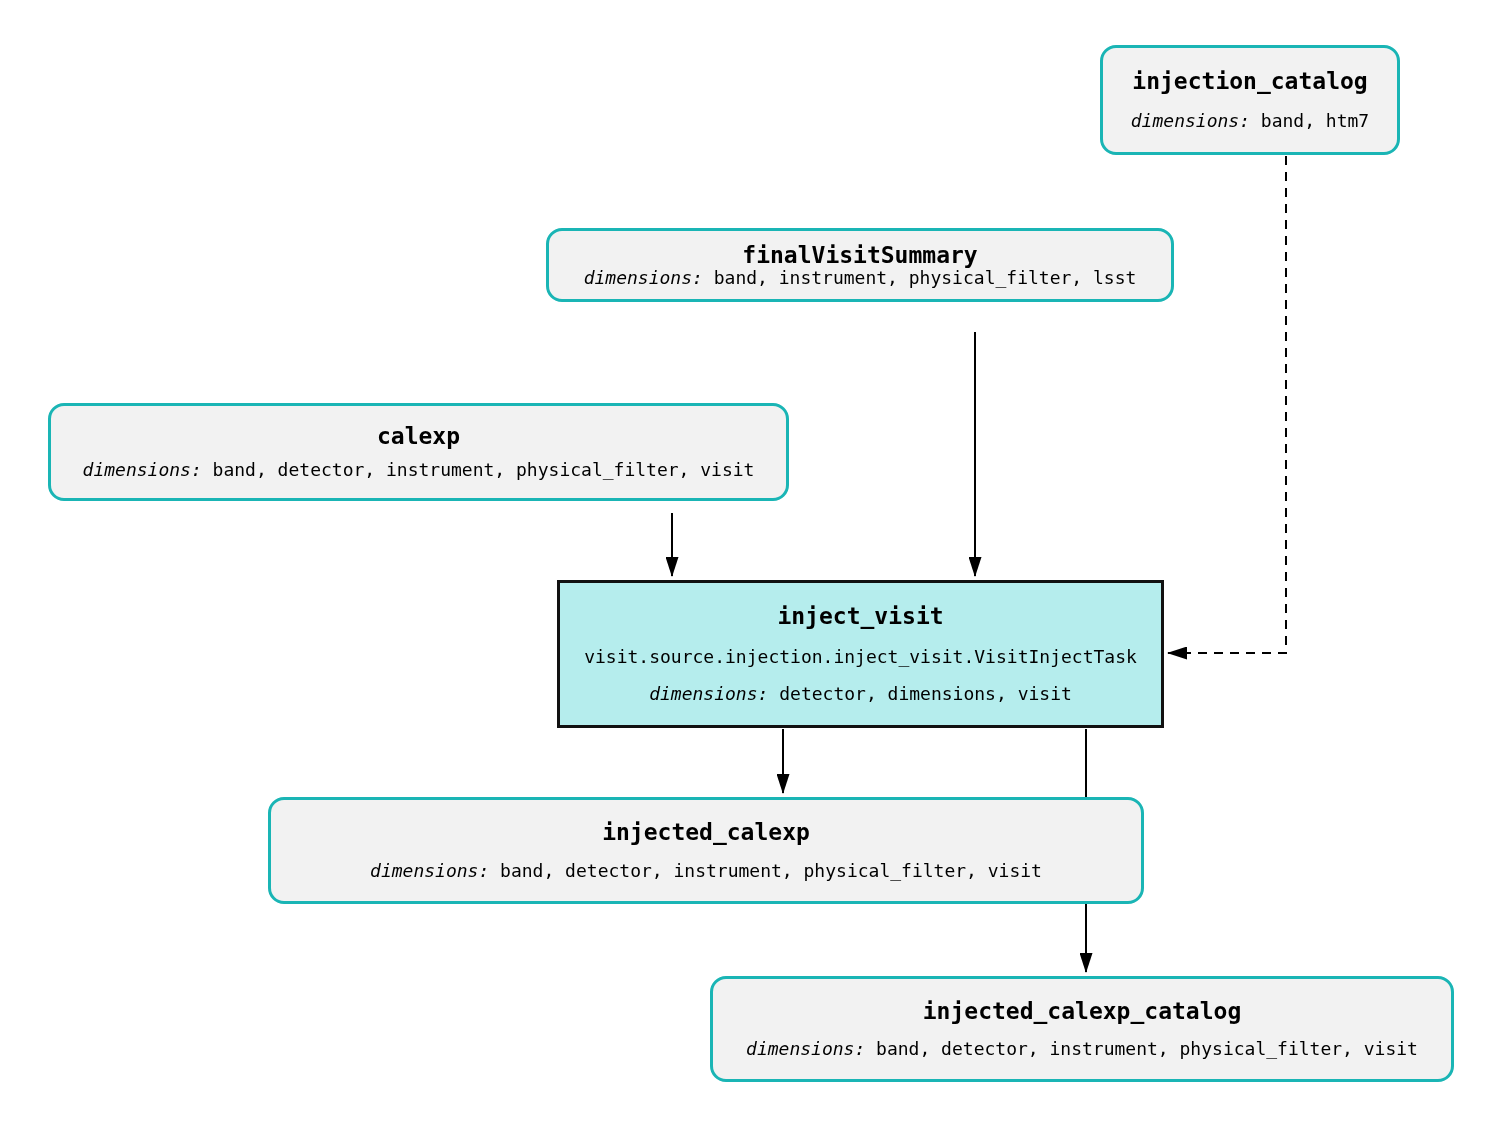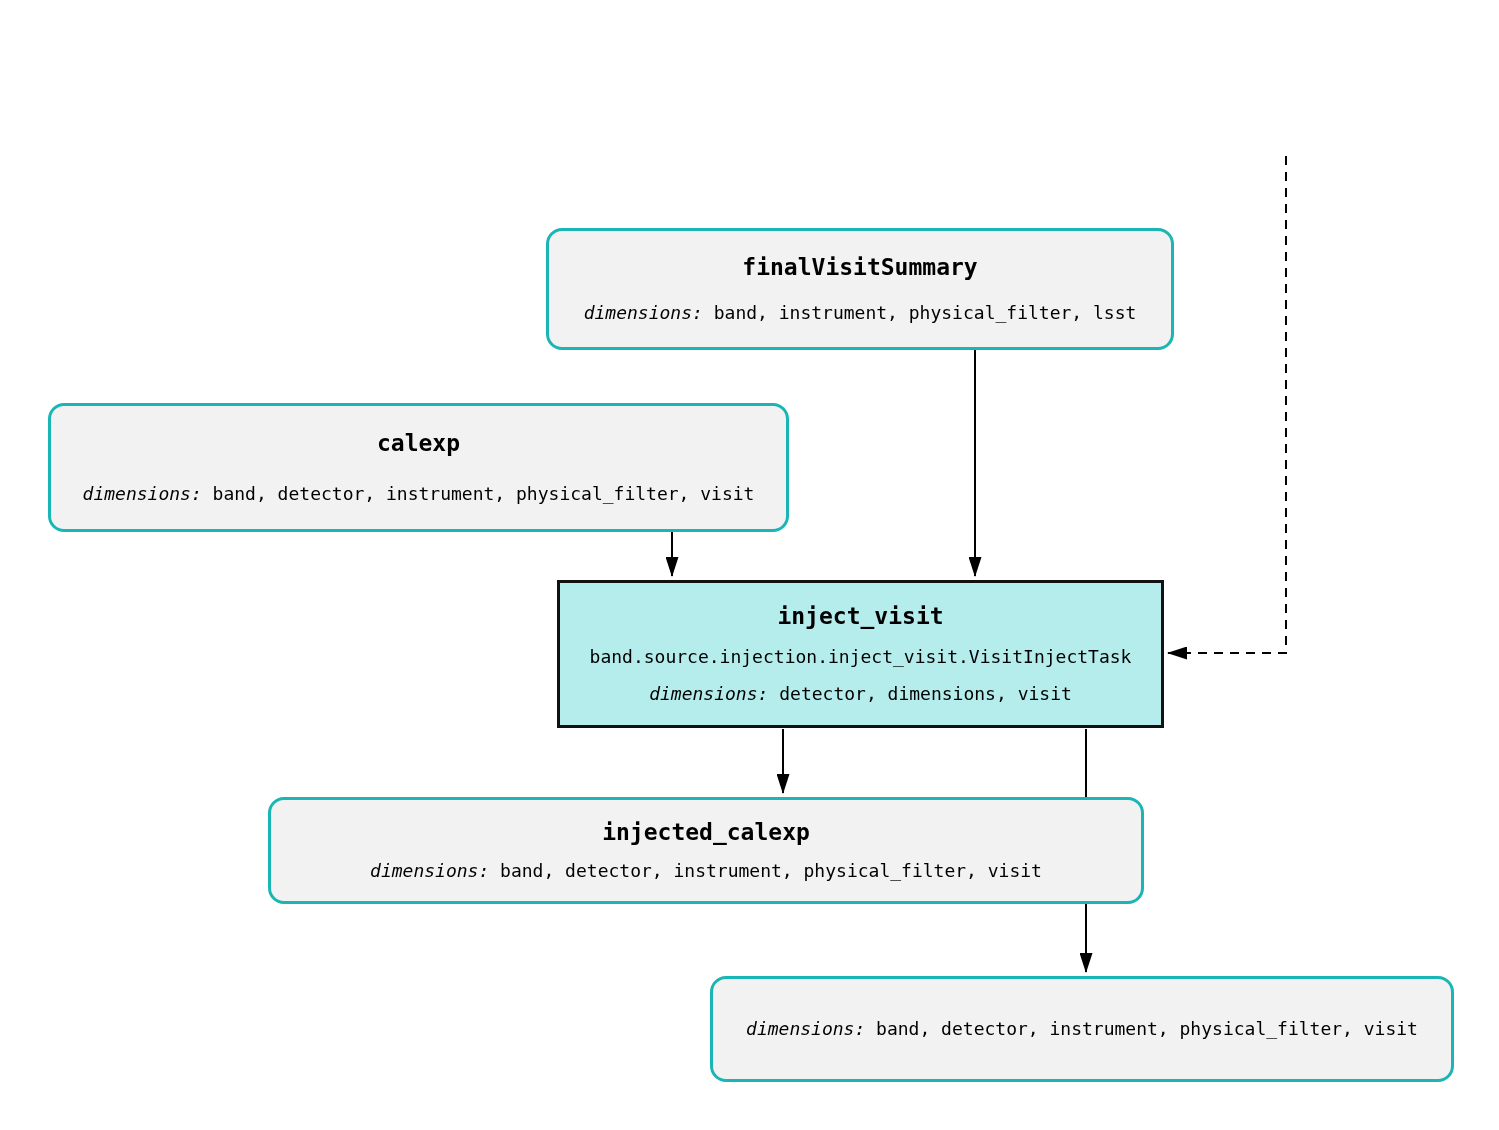--- a/index.html
+++ b/index.html
@@ -81,39 +81,44 @@
         <path d="M0,0 L20,6.5 L0,13 z" fill="#000000"></path>
       </marker>
     </defs>
     <path class="edge" d="M672,513 L672,576" marker-end="url(#arrowhead)"></path>
     <path class="edge" d="M975,332 L975,576" marker-end="url(#arrowhead)"></path>
     <path class="edge dashed" d="M1286,156 L1286,653 L1168,653" marker-end="url(#arrowhead)"></path>
     <path class="edge" d="M783,729 L783,793" marker-end="url(#arrowhead)"></path>
     <path class="edge" d="M1086,729 L1086,972" marker-end="url(#arrowhead)"></path>
   </svg>
 
+  <div class="node dataset-node" style="left:1100px; top:45px; width:300px; height:110px;">
+    <div class="node-title">injection_catalog</div>
+    <div class="node-line"><span class="dim-label">dimensions:</span><span>band, htm7</span></div>
+  </div>
 
-  <div class="node dataset-node" style="left:546px; top:228px; width:628px; height:122px;">
+  <div class="node dataset-node" style="left:546px; top:228px; width:628px; height:74px;">
     <div class="node-title">finalVisitSummary</div>
     <div class="node-line"><span class="dim-label">dimensions:</span><span>band, instrument, physical_filter, lsst</span></div>
   </div>
 
-  <div class="node dataset-node" style="left:48px; top:403px; width:741px; height:129px;">
+  <div class="node dataset-node" style="left:48px; top:403px; width:741px; height:98px;">
     <div class="node-title">calexp</div>
     <div class="node-line"><span class="dim-label">dimensions:</span><span>band, detector, instrument, physical_filter, visit</span></div>
   </div>
 
   <div class="node task-node" style="left:557px; top:580px; width:607px; height:148px;">
     <div class="node-title">inject_visit</div>
-    <div class="node-line">band.source.injection.inject_visit.VisitInjectTask</div>
+    <div class="node-line">visit.source.injection.inject_visit.VisitInjectTask</div>
     <div class="node-line"><span class="dim-label">dimensions:</span><span>detector, dimensions, visit</span></div>
   </div>
 
   <div class="node dataset-node" style="left:268px; top:797px; width:876px; height:107px;">
     <div class="node-title">injected_calexp</div>
     <div class="node-line"><span class="dim-label">dimensions:</span><span>band, detector, instrument, physical_filter, visit</span></div>
   </div>
 
   <div class="node dataset-node" style="left:710px; top:976px; width:744px; height:106px;">
+    <div class="node-title">injected_calexp_catalog</div>
     <div class="node-line"><span class="dim-label">dimensions:</span><span>band, detector, instrument, physical_filter, visit</span></div>
   </div>
 
 </div>
 
 </body></html>

